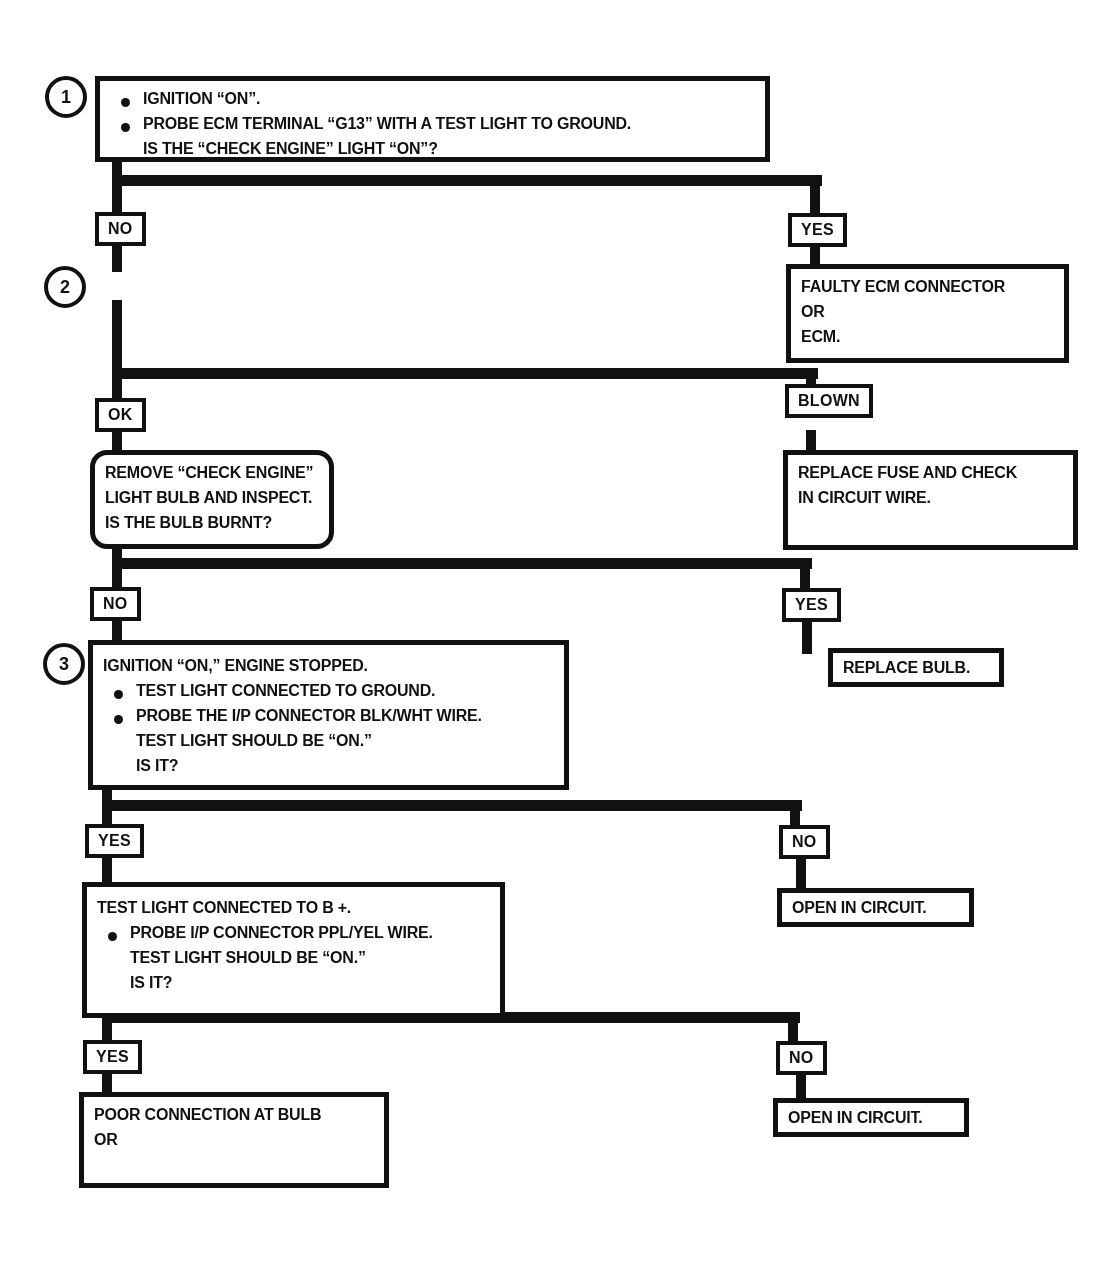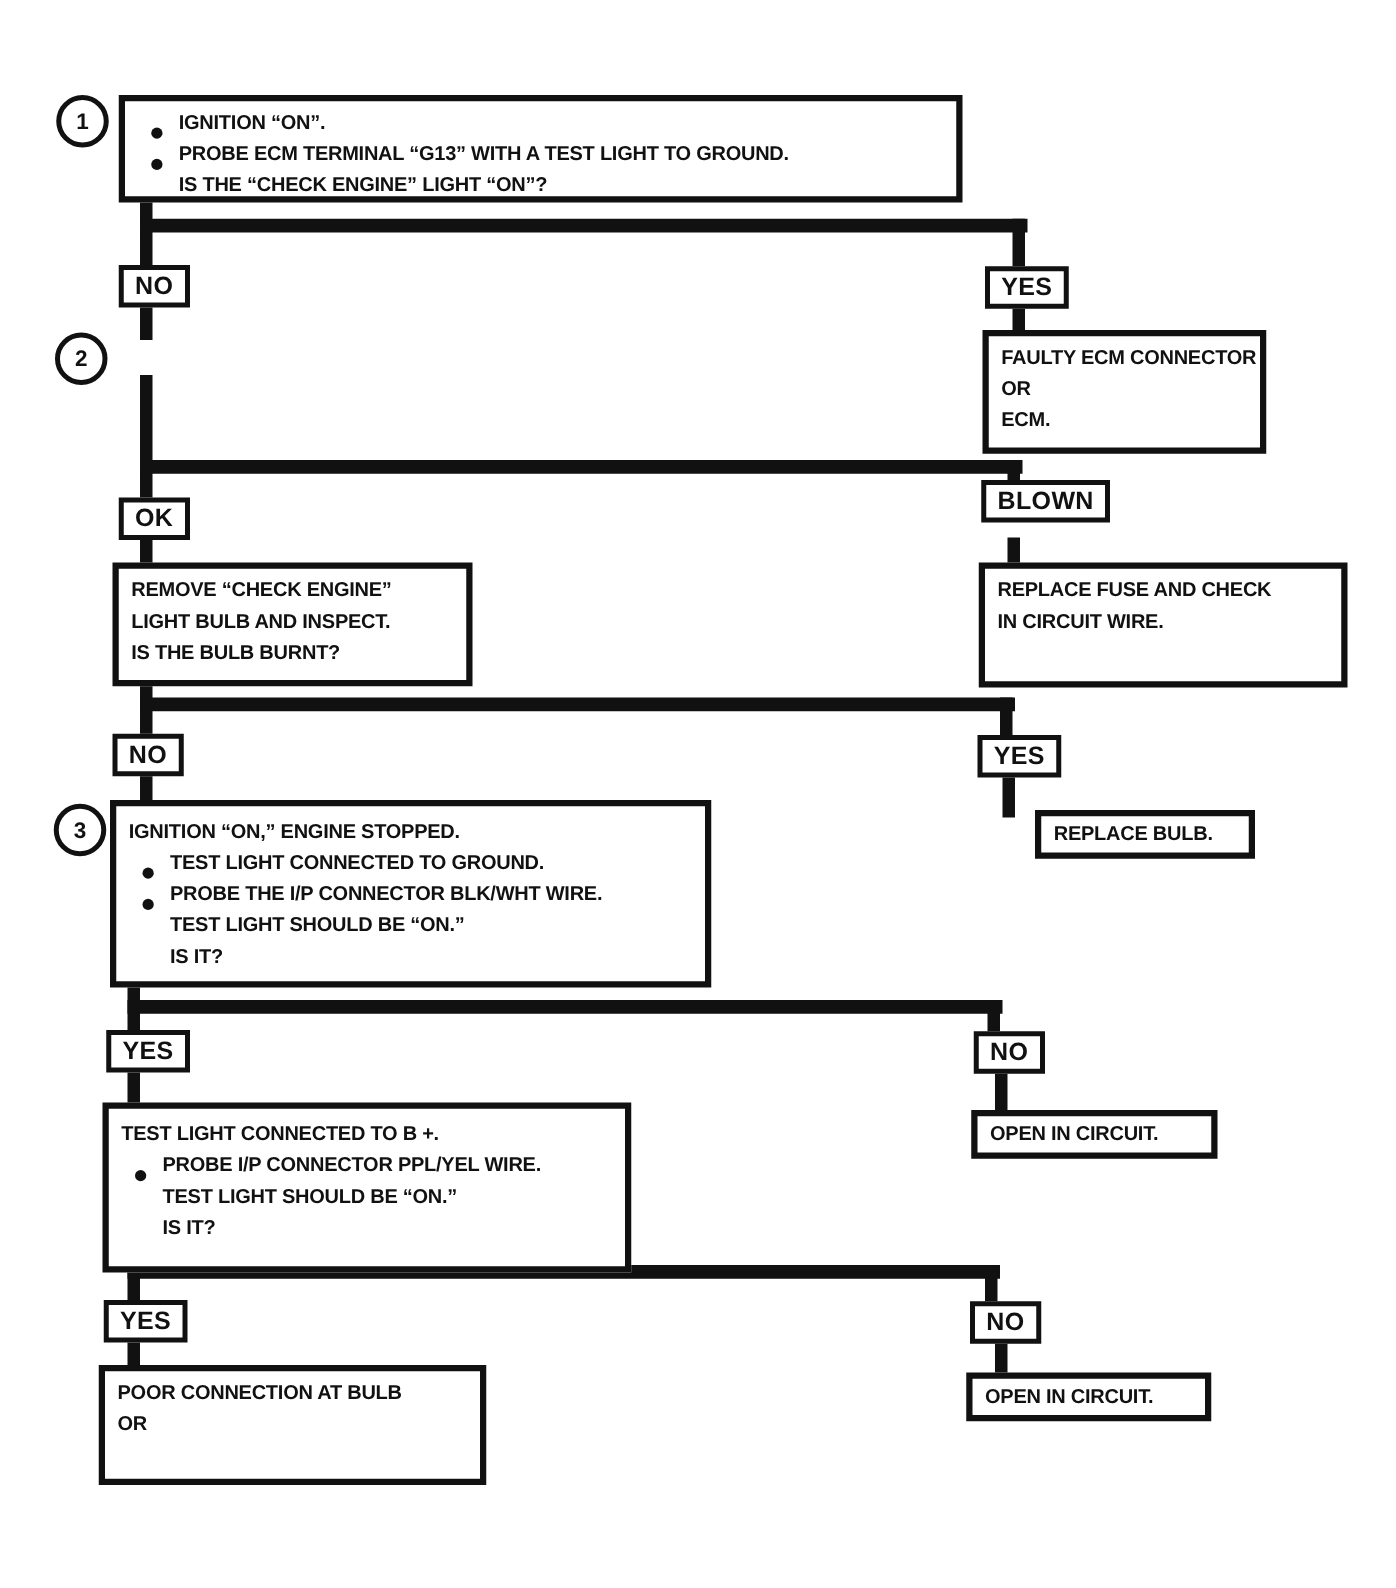--- a/index.html
+++ b/index.html
@@ -19,33 +19,33 @@
     position:absolute;
     background:var(--paper);
     border:5px solid var(--ink);
     padding:5px 10px;
     font-size:16px; font-weight:bold; line-height:25px;
     letter-spacing:-0.2px;
     color:var(--ink);
     z-index:2;
     white-space:nowrap;
   }
-  .row { display:flex; align-items:flex-end; }
+  .row { display:flex; align-items:center; }
   .dot {
     flex:none; width:9px; height:9px; border-radius:50%;
     background:var(--ink); margin:8px 13px 0 11px;
   }
   .indent { padding-left:33px; }
   
   .badge {
     position:absolute;
     background:var(--paper);
     border:4px solid var(--ink);
     padding:3px 9px;
-    font-size:20px; font-weight:bold; line-height:20px;
+    font-size:16px; font-weight:bold; line-height:20px;
     letter-spacing:0.3px;
     color:var(--ink);
     z-index:2;
     white-space:nowrap;
   }
   
   .circle {
     position:absolute;
     width:42px; height:42px;
     border:4px solid var(--ink); border-radius:50%;
@@ -115,40 +115,40 @@
   </div>
 
   <div class="badge" style="left:95px;top:212px;">
     <span>NO</span>
   </div>
   <div class="badge" style="left:788px;top:213px;">
     <span>YES</span>
   </div>
 
 
-  <div class="node" style="left:786px;top:264px;width:227px;height:99px;">
+  <div class="node" style="left:786px;top:264px;width:283px;height:99px;">
     <div class="row">
         <span>FAULTY ECM CONNECTOR</span>
       </div>
     <div class="row">
         <span>OR</span>
       </div>
     <div class="row">
         <span>ECM.</span>
       </div>
   </div>
 
   <div class="badge" style="left:95px;top:398px;">
     <span>OK</span>
   </div>
   <div class="badge" style="left:785px;top:384px;">
     <span>BLOWN</span>
   </div>
 
-  <div class="node" style="left:90px;top:450px;width:288px;height:99px;">
+  <div class="node" style="left:90px;top:450px;width:244px;height:99px;border-radius:17px;">
     <div class="row">
         <span>REMOVE “CHECK ENGINE”</span>
       </div>
     <div class="row">
         <span>LIGHT BULB AND INSPECT.</span>
       </div>
     <div class="row">
         <span>IS THE BULB BURNT?</span>
       </div>
   </div>

